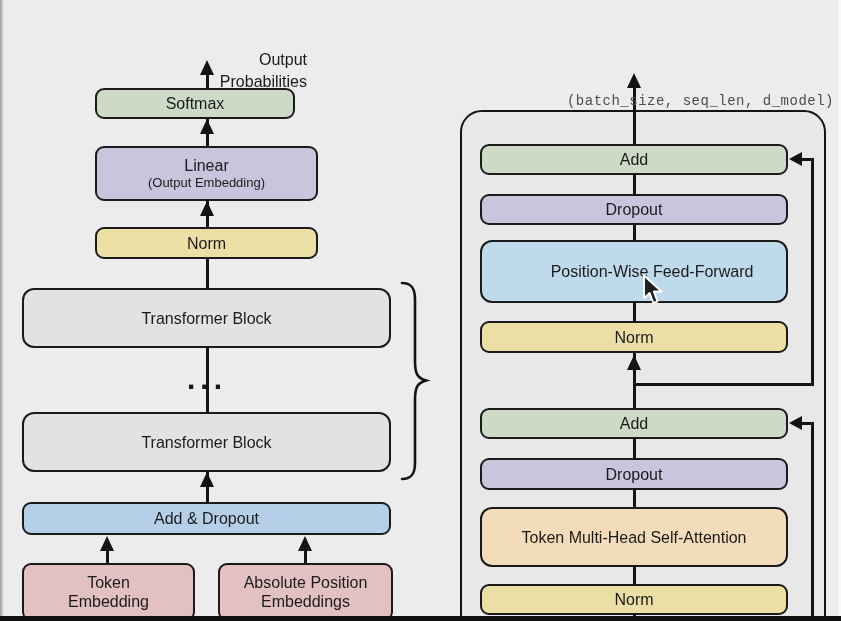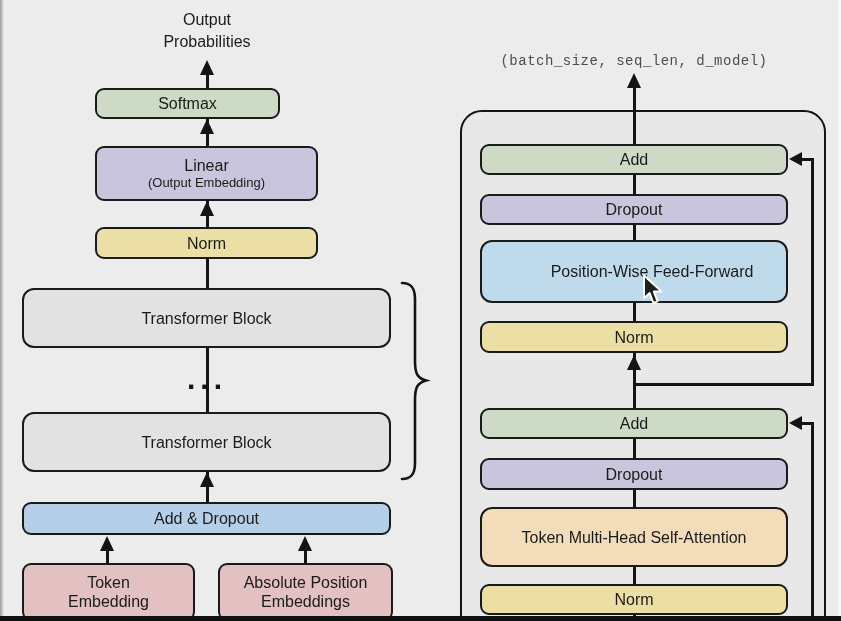--- a/index.html
+++ b/index.html
@@ -22,21 +22,21 @@
   .arrow-up{
     position:absolute; width:0; height:0; z-index:4;
     border-left:7px solid transparent; border-right:7px solid transparent;
     border-bottom:15px solid #141414;
   }
   .arrow-left{
     position:absolute; width:0; height:0; z-index:4;
     border-top:7px solid transparent; border-bottom:7px solid transparent;
     border-right:13px solid #141414;
   }
-  .title{position:absolute; text-align:center; font-size:16px; line-height:22px; z-index:5;}
+  .title{position:absolute; text-align:right; font-size:16px; line-height:22px; z-index:5;margin-top:40px;}
   .mono{
     font-family:"Liberation Mono","DejaVu Sans Mono",monospace;
     font-size:14px; color:#4d4d4d; letter-spacing:.5px;
   }
   .container{
     position:absolute; box-sizing:border-box; z-index:1;
     border:2.5px solid #141414; border-radius:22px; background:#e8e8e8;
   }
   .dots{
     position:absolute; z-index:3; text-align:center;
@@ -60,21 +60,21 @@
     <span>Probabilities</span>
   </div>
 
   <div class="vline" style="left:205.5px; top:70px; height:464px;"></div>
 
   <div class="arrow-up" style="left:200px; top:60px;"></div>
   <div class="arrow-up" style="left:200px; top:119px;"></div>
   <div class="arrow-up" style="left:200px; top:201px;"></div>
   <div class="arrow-up" style="left:200px; top:472px;"></div>
 
-  <div class="box" style="left: 95px; top: 88px; width: 185px; height: 31px; background-color: rgb(204, 218, 198);">
+  <div class="box" style="left: 95px; top: 88px; width: 200px; height: 31px; background-color: rgb(204, 218, 198);">
     <span>Softmax</span>
   </div>
 
   <div class="box" style="left: 95px; top: 146px; width: 223px; height: 55px; background-color: rgb(201, 197, 221);">
     <span>Linear</span>
     <span class="sub">(Output Embedding)</span>
   </div>
 
   <div class="box" style="left: 95px; top: 227px; width: 223px; height: 32px; background-color: rgb(236, 223, 165);">
     <span>Norm</span>

